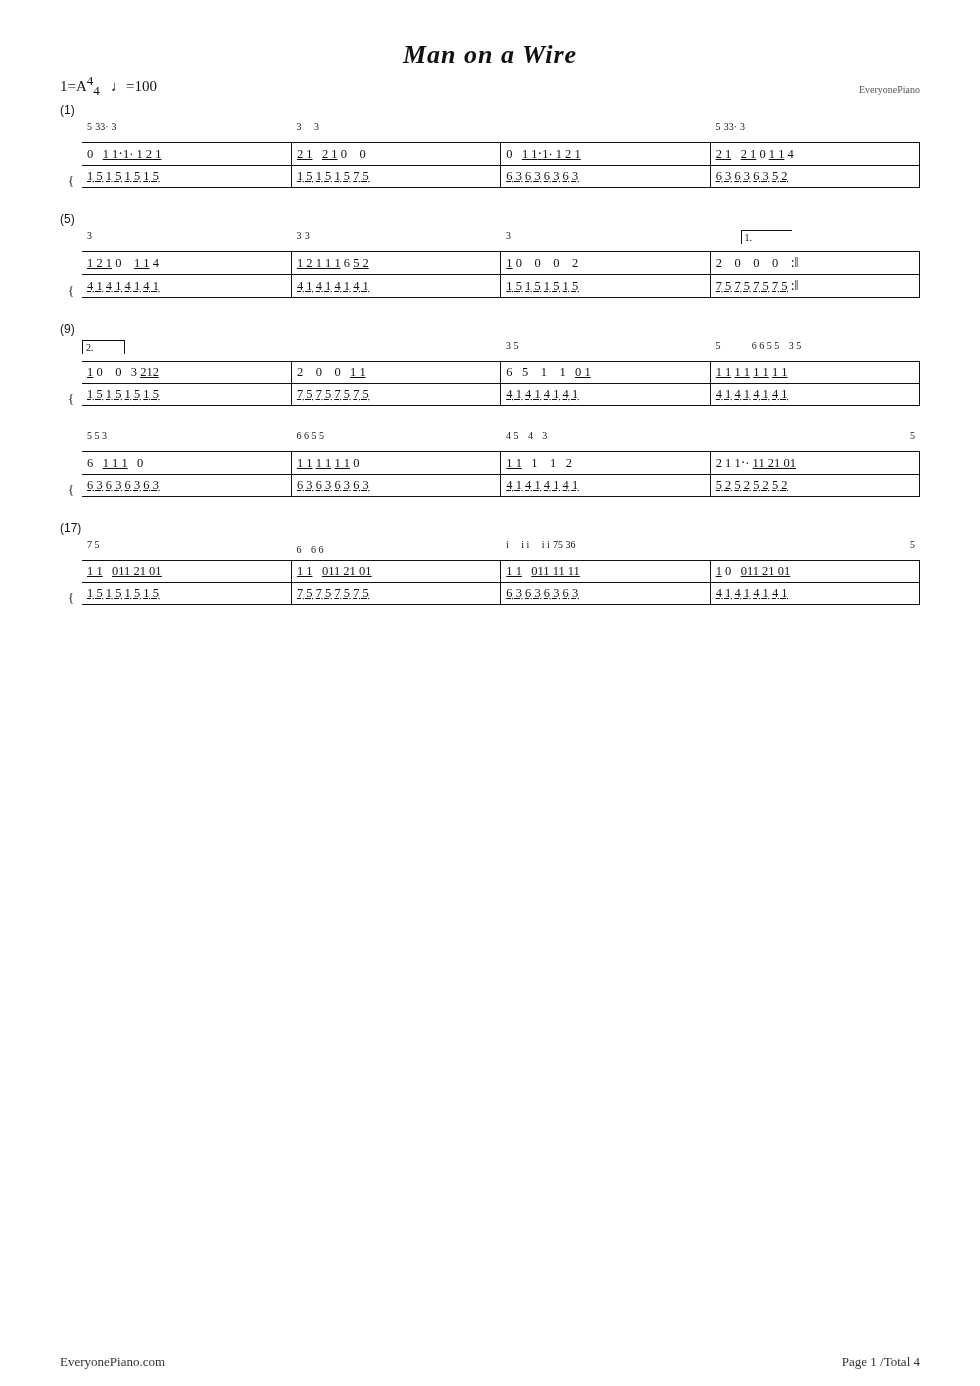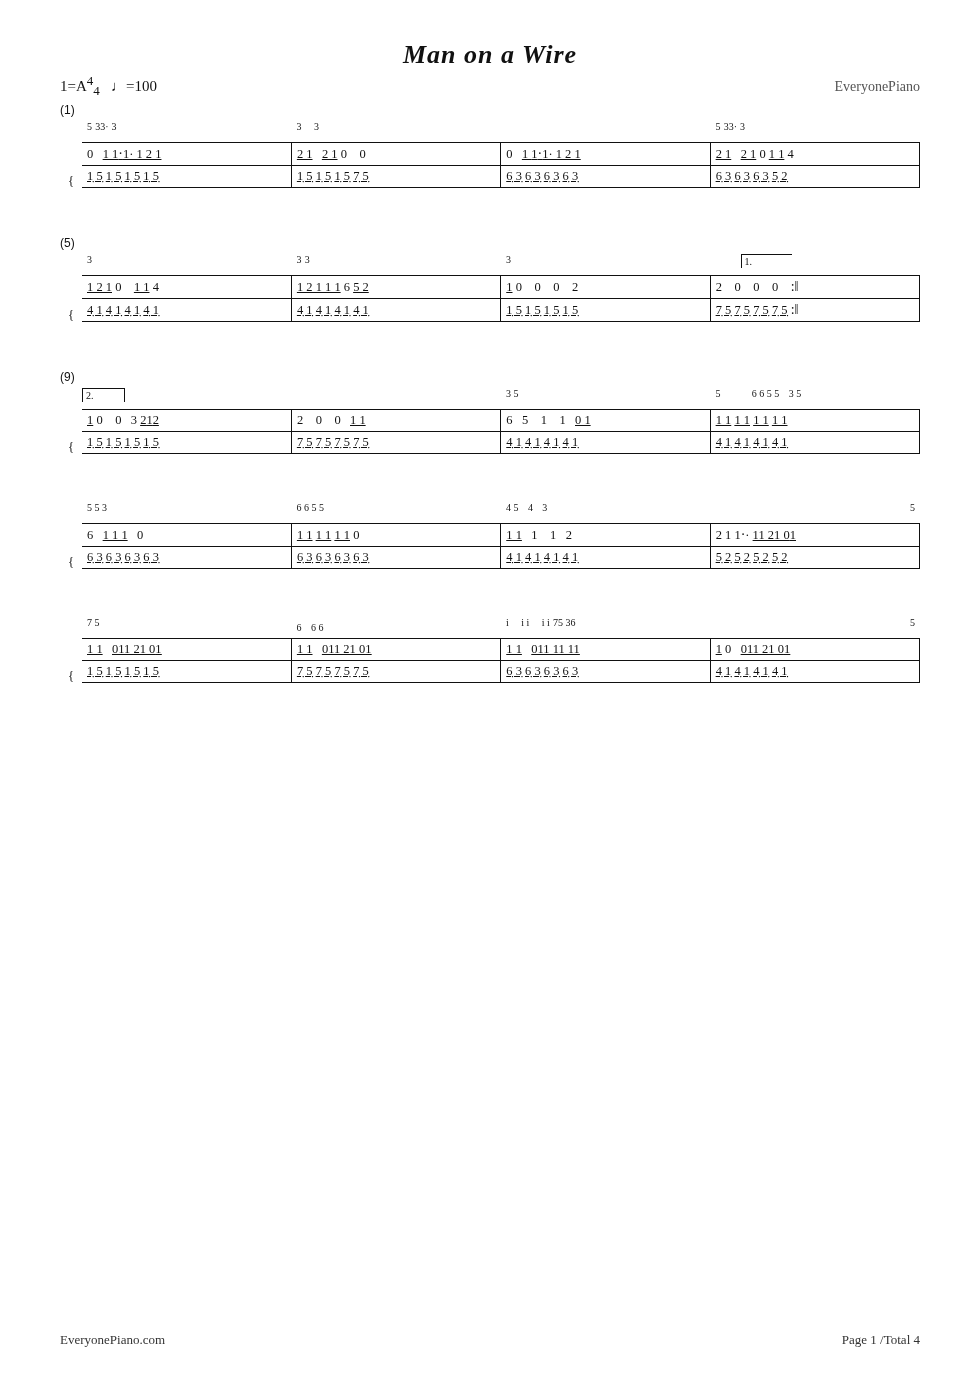--- a/index.html
+++ b/index.html
@@ -43,26 +43,26 @@
       align-items: flex-end;
       margin-top: 8px;
       margin-bottom: 8px;
     }
 
     .key-info {
       font-size: 15px;
     }
 
     .brand {
-      font-size: 14px;
+      font-size: 10px;
       color: #555;
     }
 
     .system-block {
-      margin-bottom: 48px;
+      margin-bottom: 24px;
     }
 
     .section-num {
       font-size: 12px;
       margin-bottom: 4px;
       font-family: Arial, sans-serif;
     }
 
     
     table.staff {
@@ -116,21 +116,21 @@
       border: none !important;
       font-size: 10px;
       padding: 0 5px;
       vertical-align: bottom;
       font-family: 'Times New Roman', Times, serif;
       white-space: nowrap;
     }
 
     .footer {
       position: absolute;
-      bottom: 38px;
+      bottom: 16px;
       left: 60px;
       right: 60px;
       display: flex;
       justify-content: space-between;
       font-size: 13px;
       color: #333;
     }
 
     
     .ndot::after {
@@ -410,20 +410,21 @@
           <span class="uline">4̣ 1̣</span> <span class="uline">4̣ 1̣</span> <span class="uline">4̣ 1̣</span> <span class="uline">4̣ 1̣</span>
         </td>
         <td>
           <span class="uline">5̣ 2̣</span> <span class="uline">5̣ 2̣</span> <span class="uline">5̣ 2̣</span> <span class="uline">5̣ 2̣</span>
         </td>
       </tr>
     </tbody>
       </table>
   </div>
 
+  <div class="section-num">(17)</div>
   <div class="system-block">
     <table class="staff">
       <colgroup>
         <col style="width:22px">
         <col>
           <col>
           <col>
           <col>
       </colgroup>
       <tbody>

